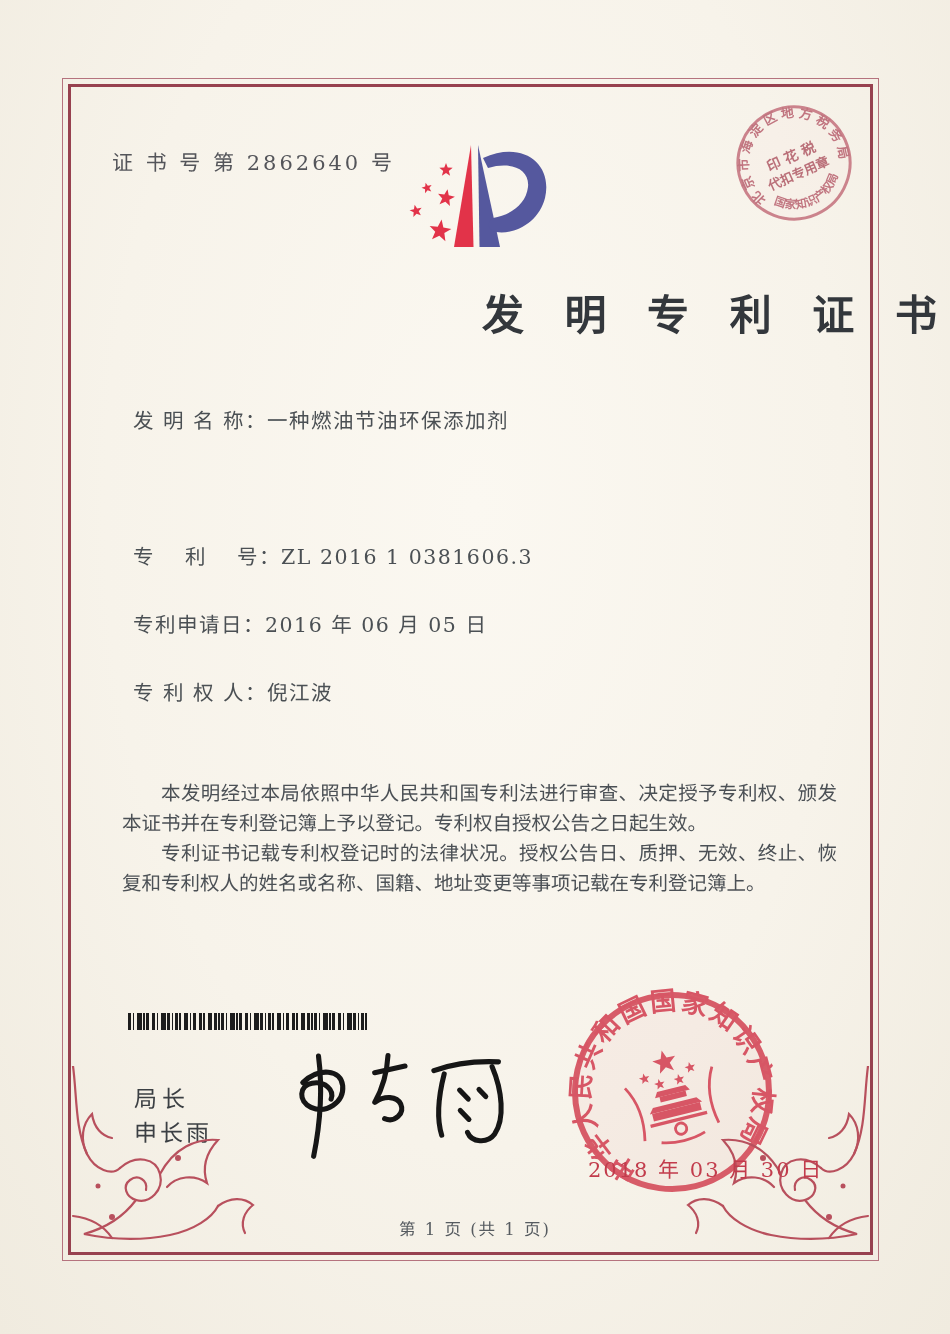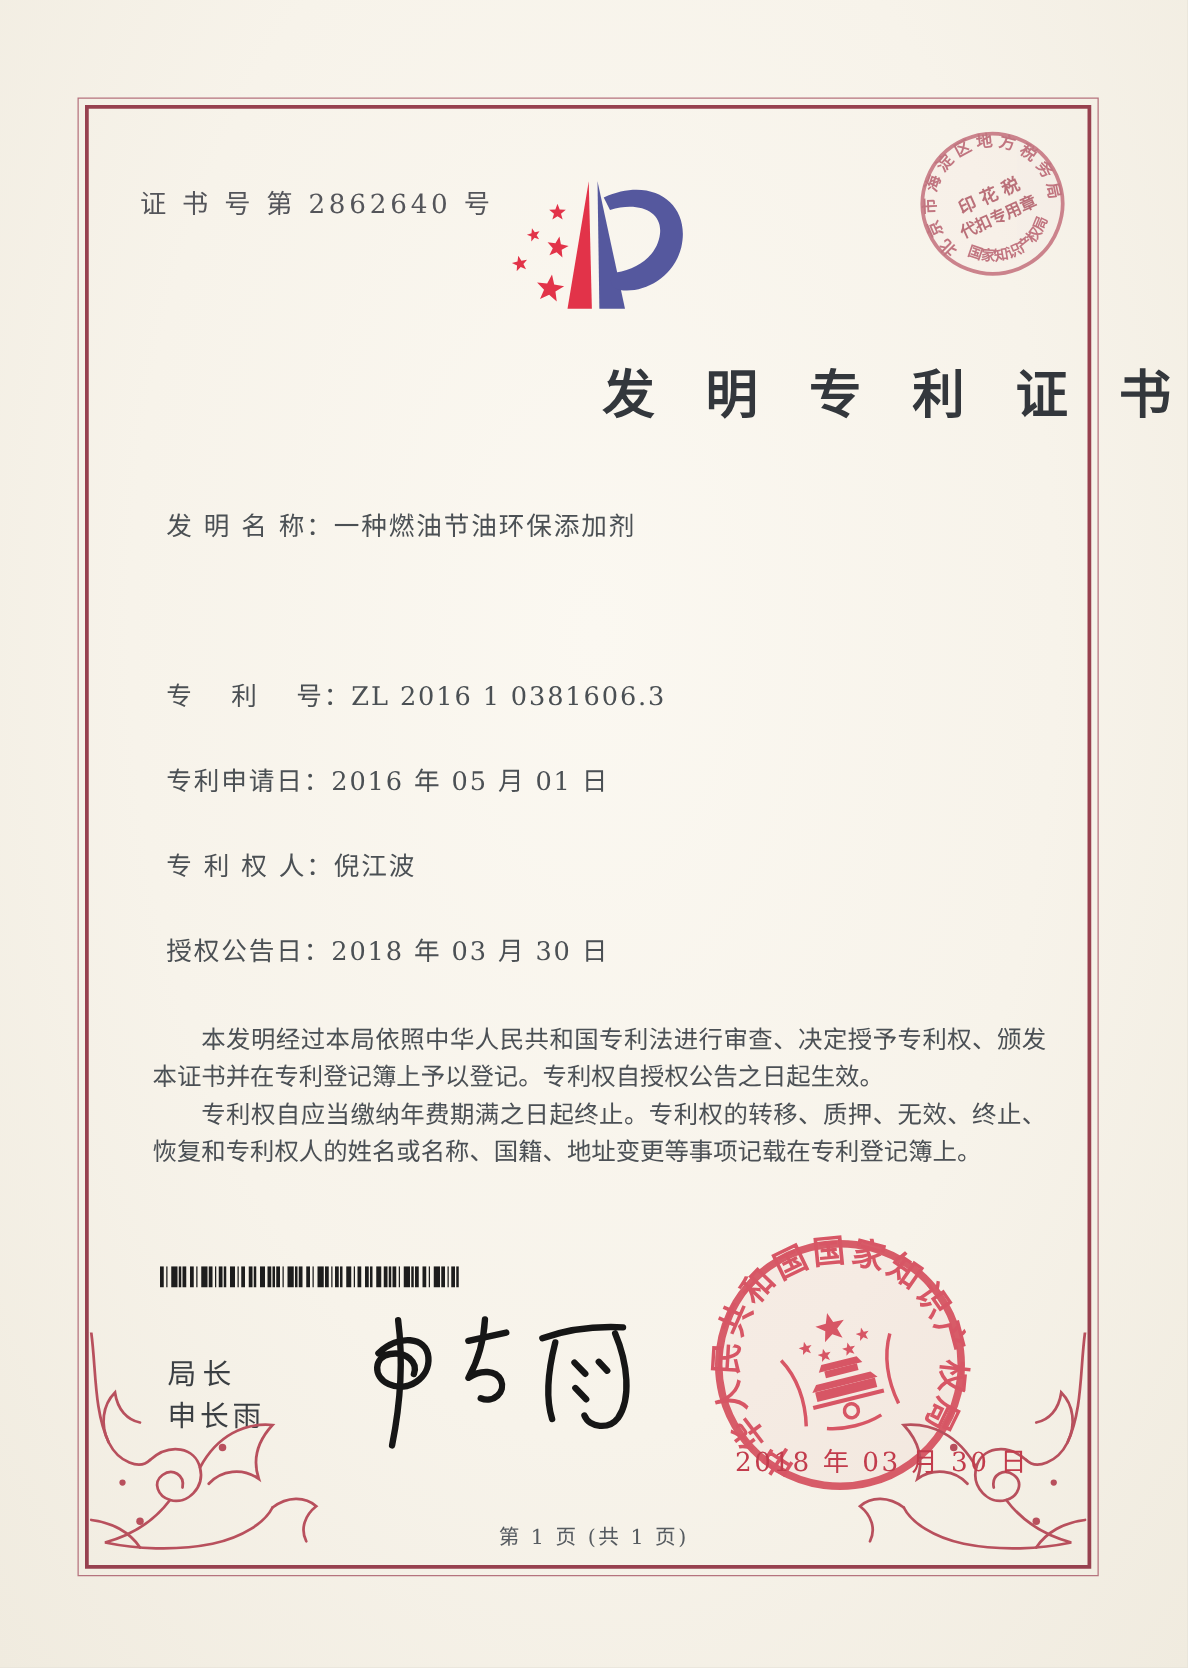--- a/index.html
+++ b/index.html
@@ -17,21 +17,21 @@
   .logo { position:absolute; left:383px; top:118px; width:215px; height:160px; }
 
   .tax-stamp { position:absolute; left:713px; top:82px; width:162px; height:162px; opacity:.85; }
 
   .title { position:absolute; top:281px; left:0; width:100%; text-align:right;
            font-size:42px; font-weight:600; color:#33373c; letter-spacing:13px; padding-left:13px; box-sizing:border-box; white-space:nowrap; }
 
   .field { position:absolute; left:133px; font-size:20.5px; color:#4b5054; letter-spacing:1.5px; white-space:nowrap; }
   .f1{top:404px}.f2{top:472px}.f3{top:540px}.f4{top:608px}.f5{top:676px}.f6{top:744px}
 
-  .body-text { position:absolute; left:122px; right:113px; top:779px; font-size:19.5px; line-height:30px; color:#4b5055; text-align:justify;margin-top:38px; }
+  .body-text { position:absolute; left:122px; right:113px; top:779px; font-size:19.5px; line-height:30px; color:#4b5055; text-align:justify; }
   .body-text p { margin:0; text-indent:2em; }
 
   .barcode { position:absolute; left:128px; top:1013px; width:242px; height:17px; overflow:hidden; white-space:nowrap; font-size:0; }
   .barcode .bar { display:inline-block; height:100%; background:#1d1d1d; vertical-align:top; }
   .barcode .gap { display:inline-block; height:100%; vertical-align:top; }
 
   .signer { position:absolute; left:134px; top:1080px; font-family:Liberation Mono, monospace; color:#3b3f43; }
   .signer-title { font-size:23px; letter-spacing:5px; }
   .signer-name  { font-size:23px; letter-spacing:3px; }
 
@@ -89,32 +89,29 @@
 
   <div class="title">发 明 专 利 证 书</div>
 
   <div class="field f1">
     <span>发 明 名 称：</span><span>一种燃油节油环保添加剂</span>
   </div>
   <div class="field f3">
     <span>专　 利　 号：</span><span>ZL 2016 1 0381606.3</span>
   </div>
   <div class="field f4">
-    <span>专利申请日：</span><span>2016 年 05 月 01 日</span>
+    <span>专利申请日：</span><span>2016 年 06 月 05 日</span>
   </div>
   <div class="field f5">
     <span>专 利 权 人：</span><span>倪江波</span>
   </div>
-  <div class="field f6">
-    <span>授权公告日：</span><span>2018 年 03 月 30 日</span>
-  </div>
 
   <div class="body-text">
     <p>本发明经过本局依照中华人民共和国专利法进行审查、决定授予专利权、颁发本证书并在专利登记簿上予以登记。专利权自授权公告之日起生效。</p>
-    <p>专利权自应当缴纳年费期满之日起终止。专利权的转移、质押、无效、终止、恢复和专利权人的姓名或名称、国籍、地址变更等事项记载在专利登记簿上。</p>
+    <p>专利证书记载专利权登记时的法律状况。授权公告日、质押、无效、终止、恢复和专利权人的姓名或名称、国籍、地址变更等事项记载在专利登记簿上。</p>
   </div>
 
   <div class="barcode" id="barcode"><span class="bar" style="width: 3px;"></span><span class="gap" style="width: 1.5px;"></span><span class="bar" style="width: 1.5px;"></span><span class="gap" style="width: 3px;"></span><span class="bar" style="width: 4.5px;"></span><span class="gap" style="width: 1.5px;"></span><span class="bar" style="width: 1.5px;"></span><span class="gap" style="width: 1.5px;"></span><span class="bar" style="width: 3px;"></span><span class="gap" style="width: 3px;"></span><span class="bar" style="width: 3px;"></span><span class="gap" style="width: 1.5px;"></span><span class="bar" style="width: 1.5px;"></span><span class="gap" style="width: 3px;"></span><span class="bar" style="width: 4.5px;"></span><span class="gap" style="width: 1.5px;"></span><span class="bar" style="width: 3px;"></span><span class="gap" style="width: 1.5px;"></span><span class="bar" style="width: 1.5px;"></span><span class="gap" style="width: 1.5px;"></span><span class="bar" style="width: 3px;"></span><span class="gap" style="width: 1.5px;"></span><span class="bar" style="width: 1.5px;"></span><span class="gap" style="width: 3px;"></span><span class="bar" style="width: 4.5px;"></span><span class="gap" style="width: 1.5px;"></span><span class="bar" style="width: 1.5px;"></span><span class="gap" style="width: 1.5px;"></span><span class="bar" style="width: 3px;"></span><span class="gap" style="width: 3px;"></span><span class="bar" style="width: 3px;"></span><span class="gap" style="width: 1.5px;"></span><span class="bar" style="width: 1.5px;"></span><span class="gap" style="width: 3px;"></span><span class="bar" style="width: 4.5px;"></span><span class="gap" style="width: 1.5px;"></span><span class="bar" style="width: 3px;"></span><span class="gap" style="width: 1.5px;"></span><span class="bar" style="width: 1.5px;"></span><span class="gap" style="width: 1.5px;"></span><span class="bar" style="width: 3px;"></span><span class="gap" style="width: 1.5px;"></span><span class="bar" style="width: 1.5px;"></span><span class="gap" style="width: 3px;"></span><span class="bar" style="width: 4.5px;"></span><span class="gap" style="width: 1.5px;"></span><span class="bar" style="width: 1.5px;"></span><span class="gap" style="width: 1.5px;"></span><span class="bar" style="width: 3px;"></span><span class="gap" style="width: 3px;"></span><span class="bar" style="width: 3px;"></span><span class="gap" style="width: 1.5px;"></span><span class="bar" style="width: 1.5px;"></span><span class="gap" style="width: 3px;"></span><span class="bar" style="width: 4.5px;"></span><span class="gap" style="width: 1.5px;"></span><span class="bar" style="width: 3px;"></span><span class="gap" style="width: 1.5px;"></span><span class="bar" style="width: 1.5px;"></span><span class="gap" style="width: 1.5px;"></span><span class="bar" style="width: 3px;"></span><span class="gap" style="width: 1.5px;"></span><span class="bar" style="width: 1.5px;"></span><span class="gap" style="width: 3px;"></span><span class="bar" style="width: 4.5px;"></span><span class="gap" style="width: 1.5px;"></span><span class="bar" style="width: 1.5px;"></span><span class="gap" style="width: 1.5px;"></span><span class="bar" style="width: 3px;"></span><span class="gap" style="width: 3px;"></span><span class="bar" style="width: 3px;"></span><span class="gap" style="width: 1.5px;"></span><span class="bar" style="width: 1.5px;"></span><span class="gap" style="width: 3px;"></span><span class="bar" style="width: 4.5px;"></span><span class="gap" style="width: 1.5px;"></span><span class="bar" style="width: 3px;"></span><span class="gap" style="width: 1.5px;"></span><span class="bar" style="width: 1.5px;"></span><span class="gap" style="width: 1.5px;"></span><span class="bar" style="width: 3px;"></span><span class="gap" style="width: 1.5px;"></span><span class="bar" style="width: 1.5px;"></span><span class="gap" style="width: 3px;"></span><span class="bar" style="width: 4.5px;"></span><span class="gap" style="width: 1.5px;"></span><span class="bar" style="width: 1.5px;"></span><span class="gap" style="width: 1.5px;"></span><span class="bar" style="width: 3px;"></span><span class="gap" style="width: 3px;"></span><span class="bar" style="width: 3px;"></span><span class="gap" style="width: 1.5px;"></span><span class="bar" style="width: 1.5px;"></span><span class="gap" style="width: 3px;"></span><span class="bar" style="width: 4.5px;"></span><span class="gap" style="width: 1.5px;"></span><span class="bar" style="width: 3px;"></span><span class="gap" style="width: 1.5px;"></span><span class="bar" style="width: 1.5px;"></span><span class="gap" style="width: 1.5px;"></span><span class="bar" style="width: 3px;"></span><span class="gap" style="width: 1.5px;"></span><span class="bar" style="width: 1.5px;"></span><span class="gap" style="width: 3px;"></span><span class="bar" style="width: 4.5px;"></span></div>
 
   <div class="signer">
     <div class="signer-title">局长</div>
     <div class="signer-name">申长雨</div>
   </div>
 
   <svg class="signature" viewBox="0 0 270 125">

